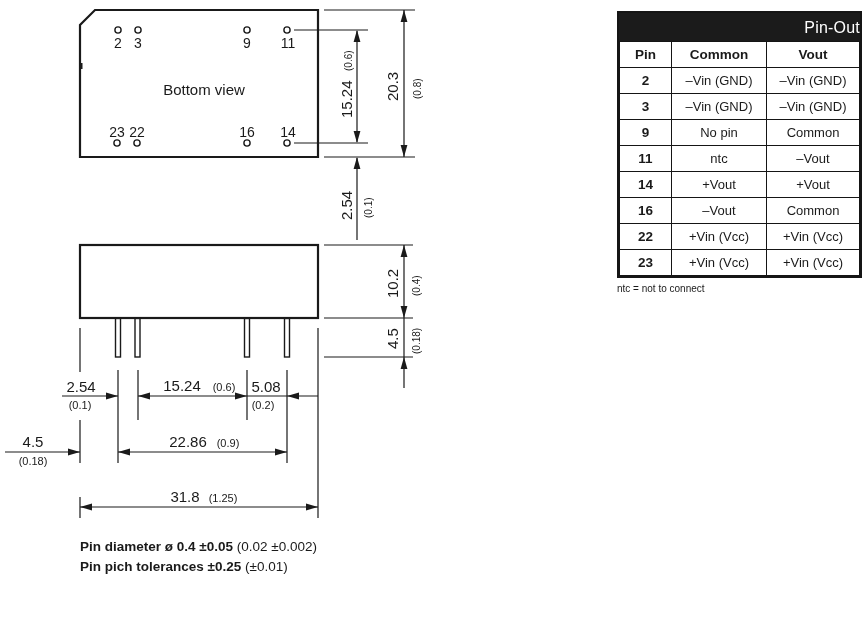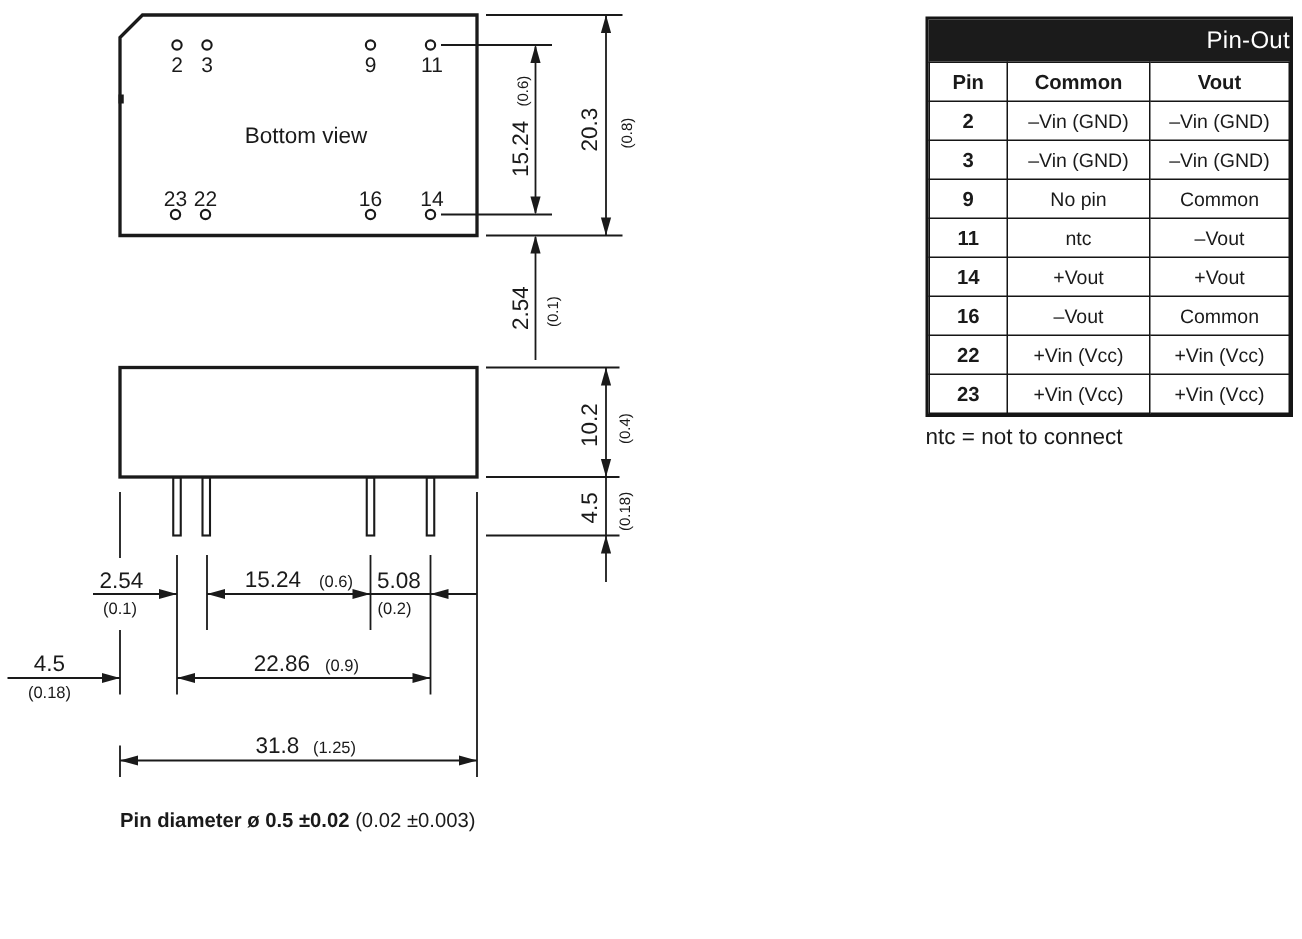--- a/index.html
+++ b/index.html
@@ -15,21 +15,21 @@
                  border:2px solid #151515; background:#fff; }
   .pinout-title { background:#1b1b1b; color:#ffffff; text-align:right;
                   font-weight:normal; font-size:16px; height:28px; line-height:29px;
                   letter-spacing:.2px; }
   .pinout-table { border-collapse:collapse; width:100%; table-layout:fixed; }
   .pinout-table th, .pinout-table td {
     border:1.5px solid #151515; text-align:center; height:25px; padding:0;
     font-size:13px; line-height:1; vertical-align:middle; }
   .pinout-table th { font-size:13.5px; font-weight:bold; }
   .pinout-table td.pin-col { font-weight:bold; font-size:13.5px; }
-  .footnote { position:absolute; left:617px; top:283px; font-size:15px; }
+  .footnote { position:absolute; left:617px; top:283px; font-size:10px; }
 
   
   .notes { position:absolute; left:80px; top:537px; font-size:13.5px;
            line-height:19.5px; white-space:nowrap; }
   .notes .main { font-weight:600; }
   .notes .inch { font-weight:400; }
 </style>
 </head>
 <body>
 
@@ -213,18 +213,22 @@
           <td>+Vin (Vcc)</td>
           <td>+Vin (Vcc)</td>
         </tr>
       </tbody>
     </table>
   </div>
   <div class="footnote">ntc = not to connect</div>
 
   <div class="notes">
     <div>
-      <span class="main">Pin diameter ø 0.5 ±0.02</span>
-      <span class="inch">(0.02 ±0.003)</span>
+      <span class="main">Pin diameter ø 0.4 ±0.05</span>
+      <span class="inch">(0.02 ±0.002)</span>
+    </div>
+    <div>
+      <span class="main">Pin pich tolerances ±0.25</span>
+      <span class="inch">(±0.01)</span>
     </div>
   </div>
 
 </div>
 
 </body></html>

